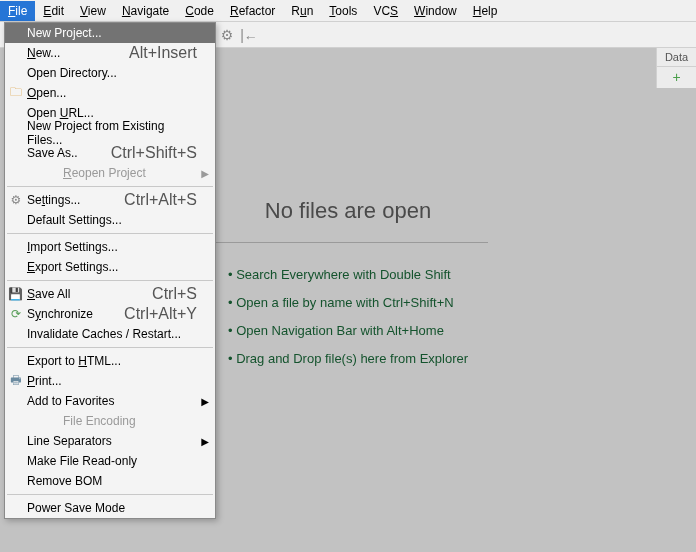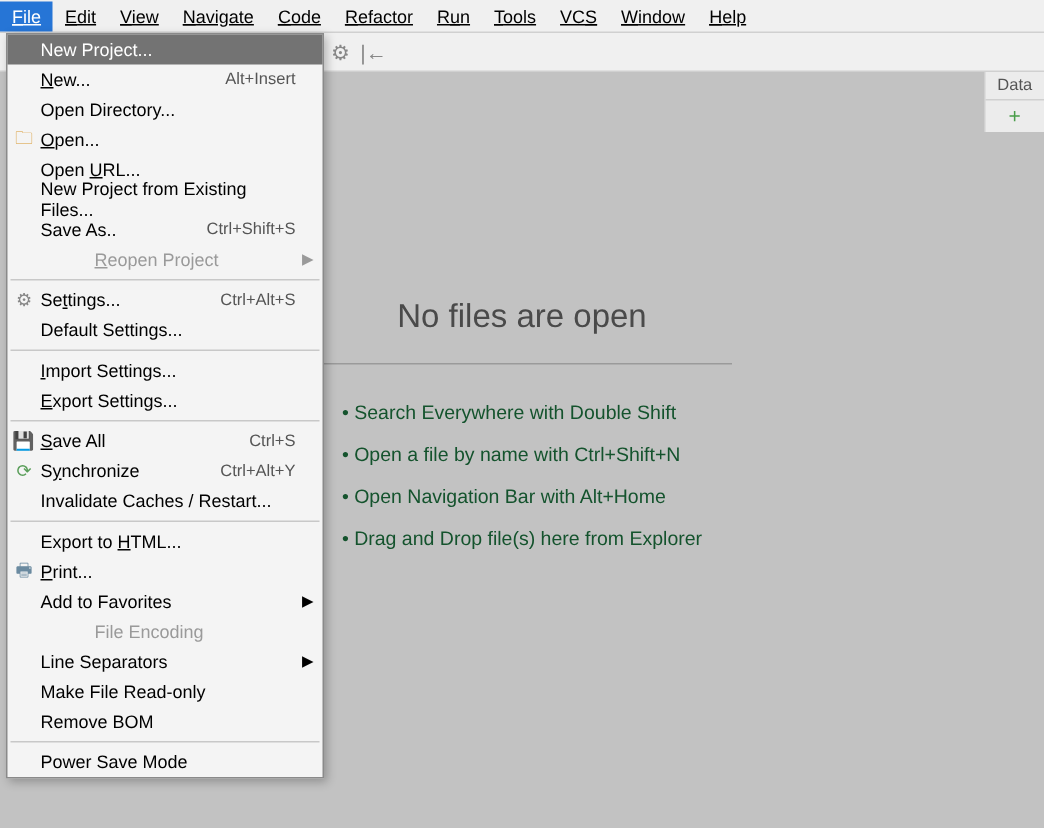--- a/index.html
+++ b/index.html
@@ -15,21 +15,20 @@
 .menubar {
   display: flex;
   background: #f0f0f0;
   height: 22px;
   border-bottom: 1px solid #d0d0d0;
   align-items: center;
 }
 .menubar-item {
   padding: 3px 8px;
   cursor: default;
-  text-decoration: underline;
 }
 .menubar-item.active {
   background: #2675d6;
   color: #fff;
 }
 .menubar-item u { text-decoration: underline; }
 .toolbar {
   height: 26px;
   background: #f0f0f0;
   border-bottom: 1px solid #d0d0d0;
@@ -114,21 +113,21 @@
   cursor: default;
 }
 .menu-item.highlighted {
   background: #737373;
   color: #fff;
 }
 .menu-item.disabled { color: #9a9a9a; margin-left: 36px; }
 .menu-label { flex: 1; }
 .menu-label u { text-decoration: underline; }
 .menu-shortcut {
-  font-size: 11px;
+  font-size: 16px;
   color: #555;
 }
 .menu-submenu-arrow {
   position: absolute;
   right: 6px;
   font-size: 10px;
 }
 .menu-sep {
   height: 1px;
   background: #c8c8c8;

